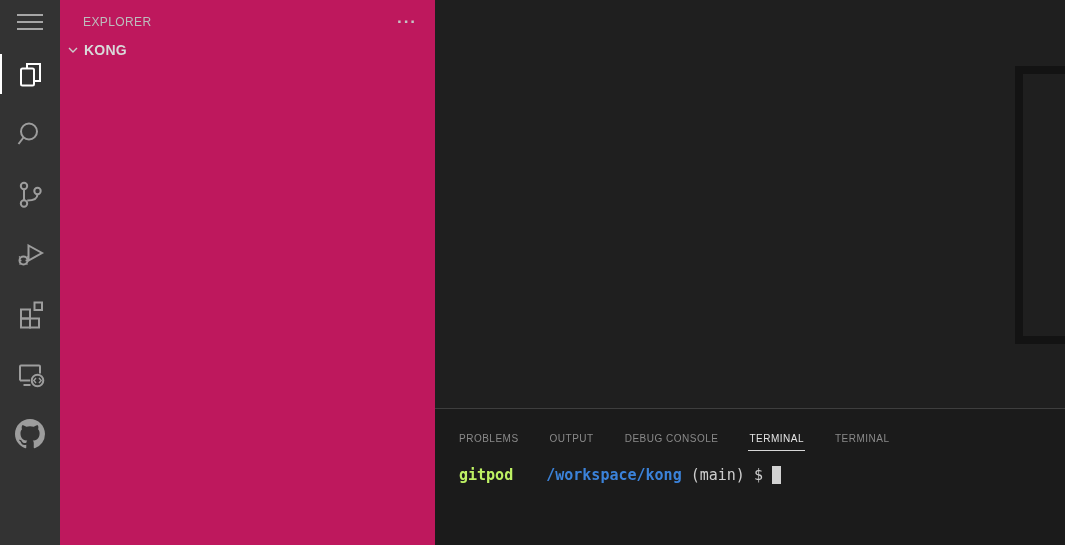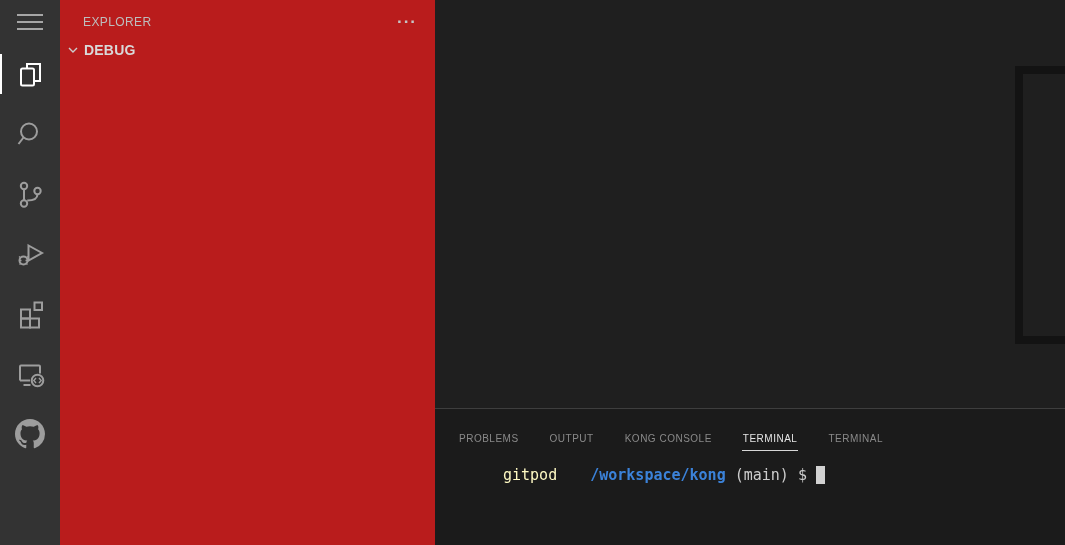--- a/index.html
+++ b/index.html
@@ -14,21 +14,21 @@
   .ab-menu { width:100%; height:44px; display:flex; align-items:center; justify-content:center;
              color:#a6a6a6; cursor:pointer; }
   .ab-item { position:relative; width:100%; height:60px; display:flex; align-items:center;
              justify-content:center; color:#9d9d9d; cursor:pointer; }
   .ab-item.active { color:#ffffff; }
   .ab-item.active::before { content:""; position:absolute; left:0; top:10px; bottom:10px;
                             width:2px; background:#ffffff; }
   .ab-item svg, .ab-menu svg { display:block; }
 
   
-  .sidebar { width:375px; height:100%; background:#b91c1c; flex:none; }
+  .sidebar { width:375px; height:100%; background:#be185d; flex:none; }
   .sidebar-header { display:flex; justify-content:space-between; align-items:center;
                     padding:15px 18px 9px 23px; }
   .sidebar-title { color:#bdbdbd; font-size:12px; letter-spacing:0.4px; }
   .more-actions { color:#c5c5c5; font-size:17px; line-height:8px; letter-spacing:1px;
                   cursor:pointer; font-weight:bold; }
   .tree-row { display:flex; align-items:center; height:23px; padding-left:5px;
               color:#d9d9d9; cursor:pointer; }
   .tree-label { font-weight:700; font-size:14px; margin-left:3px; letter-spacing:0.2px; }
 
   
@@ -41,21 +41,21 @@
   .panel { height:137px; background:#1b1b1b; border-top:1px solid #3e3e3e; }
   .panel-tabs { display:flex; align-items:flex-end; height:42px; padding-left:23px; }
   .ptab { font-size:10px; color:#8a8a8a; margin-right:29px; letter-spacing:0.5px;
           padding:0 1px 6px; border-bottom:1px solid transparent; cursor:pointer; }
   .ptab.active { color:#e5e5e5; border-bottom-color:#d7d7d7; }
 
   .terminal-line { margin:15px 0 0 24px; font-family:"DejaVu Sans Mono", monospace;
                    font-size:15px; color:#cccccc; display:flex; align-items:center;
                    white-space:pre; cursor:text; }
   .terminal-line > span { margin-right:1ch; }
-  .t-user { color:#fef9c3; font-weight:normal;margin-left:44px; }
+  .t-user { color:#bef264; font-weight:bold; }
   .t-path { color:#3b82d9; font-weight:bold;margin-left:24px; }
   .t-cursor { display:inline-block; width:9px; height:18px; background:#d2d2d2; margin-right:0; }
 </style>
 </head>
 <body>
 
 <div class="window">
 
   <aside class="activitybar">
     <div class="ab-menu">
@@ -140,34 +140,34 @@
 
   <aside class="sidebar">
     <div class="sidebar-header">
       <span class="sidebar-title">EXPLORER</span>
       <span class="more-actions">···</span>
     </div>
     <div class="tree-row">
       <svg width="16" height="16" viewBox="0 0 16 16">
         <path d="M4 6 L8 10 L12 6" fill="none" stroke="#cccccc" stroke-width="1.4"></path>
       </svg>
-      <span class="tree-label">DEBUG</span>
+      <span class="tree-label">KONG</span>
     </div>
   </aside>
 
   <div class="main-col">
     <main class="editor">
       <div class="drop-rect"></div>
     </main>
 
     <section class="panel">
       <div class="panel-tabs">
         <span class="ptab">PROBLEMS</span>
         <span class="ptab">OUTPUT</span>
-        <span class="ptab">KONG CONSOLE</span>
+        <span class="ptab">DEBUG CONSOLE</span>
         <span class="ptab active">TERMINAL</span>
         <span class="ptab">TERMINAL</span>
       </div>
 
       <div class="terminal-line">
         <span class="t-user">gitpod</span>
         <span class="t-path">/workspace/kong</span>
         <span class="t-branch">(main)</span>
         <span class="t-symbol">$</span>
         <span class="t-cursor"></span>

